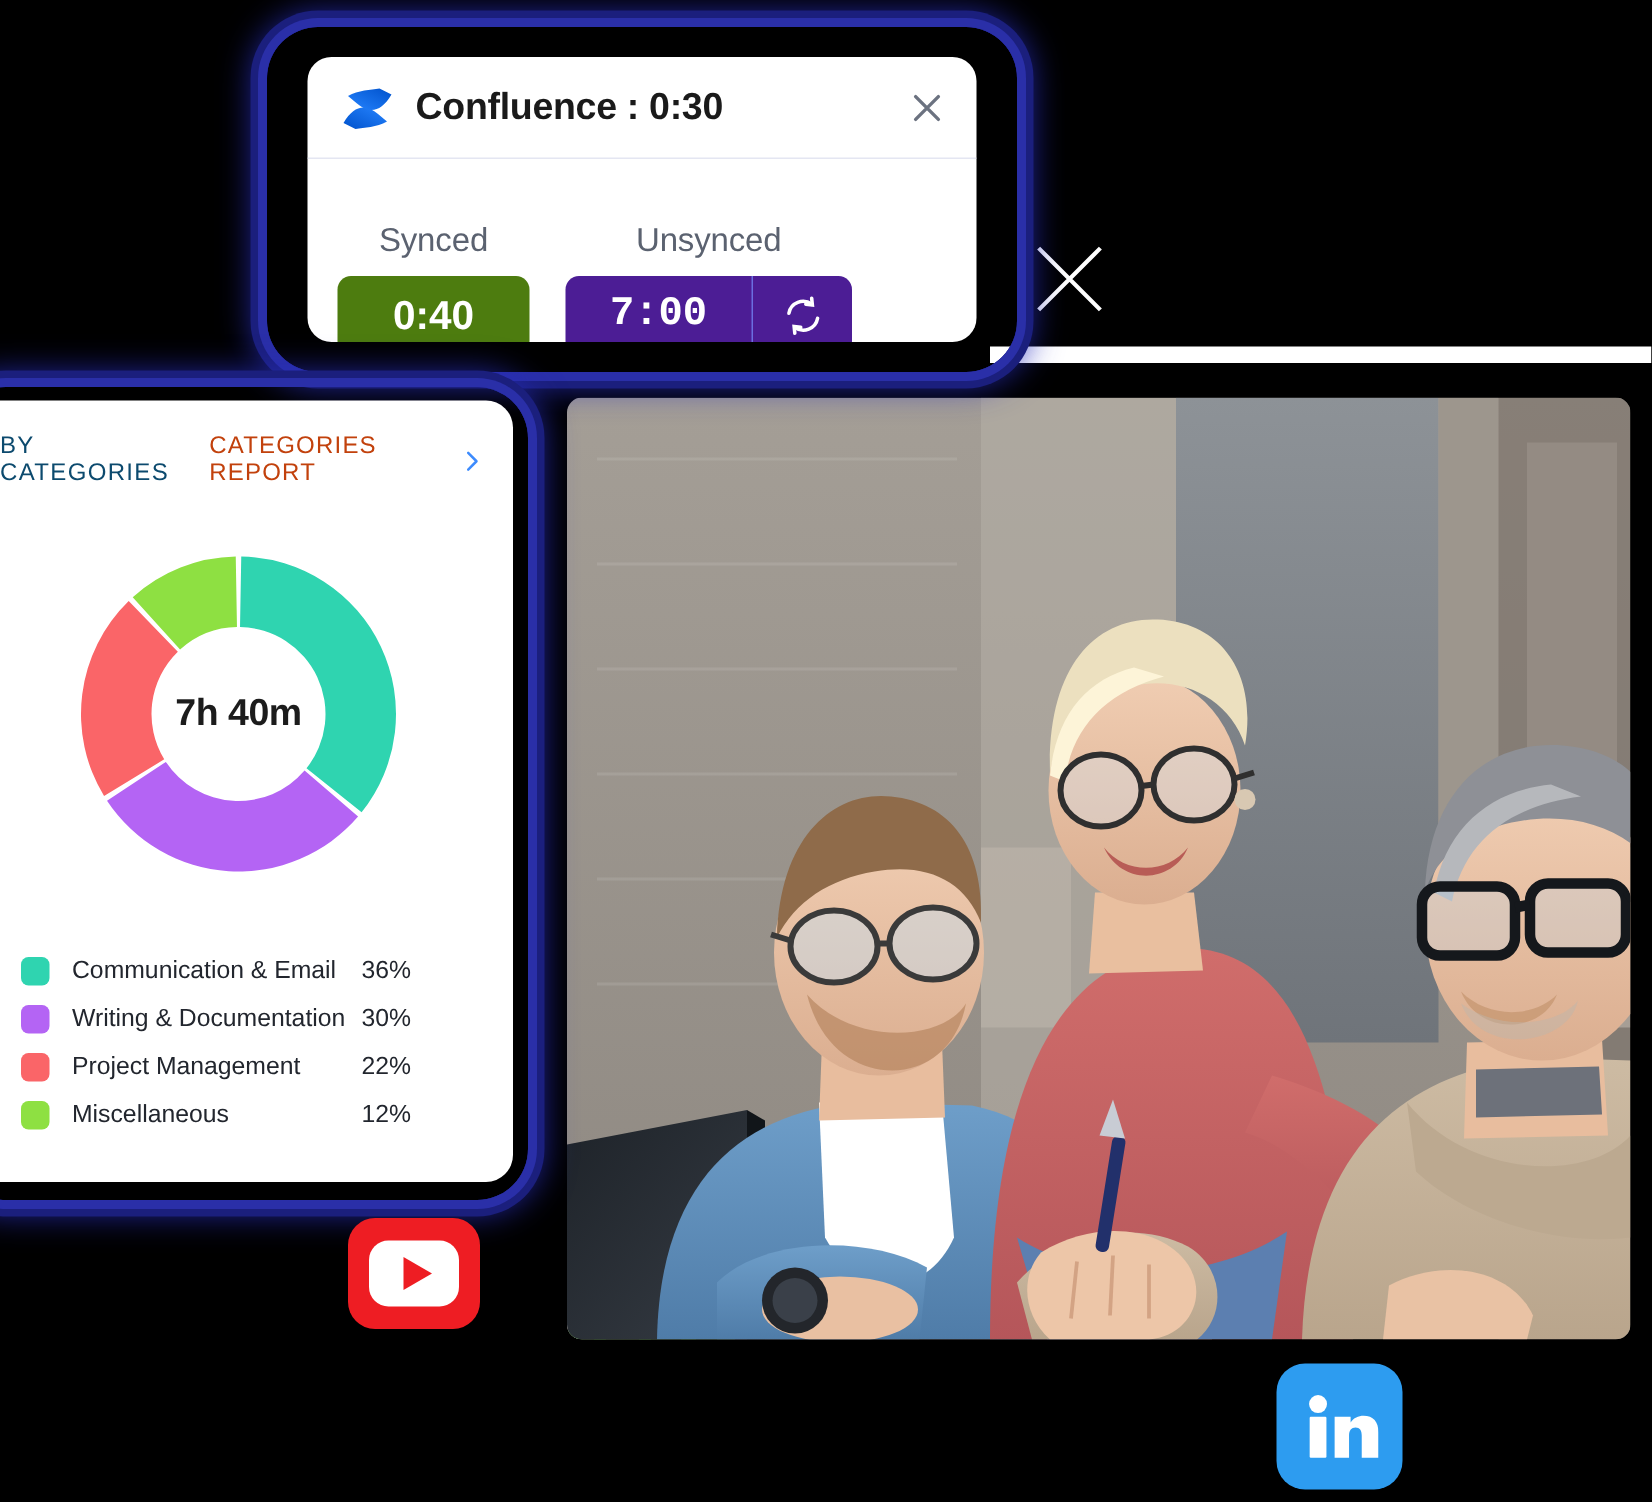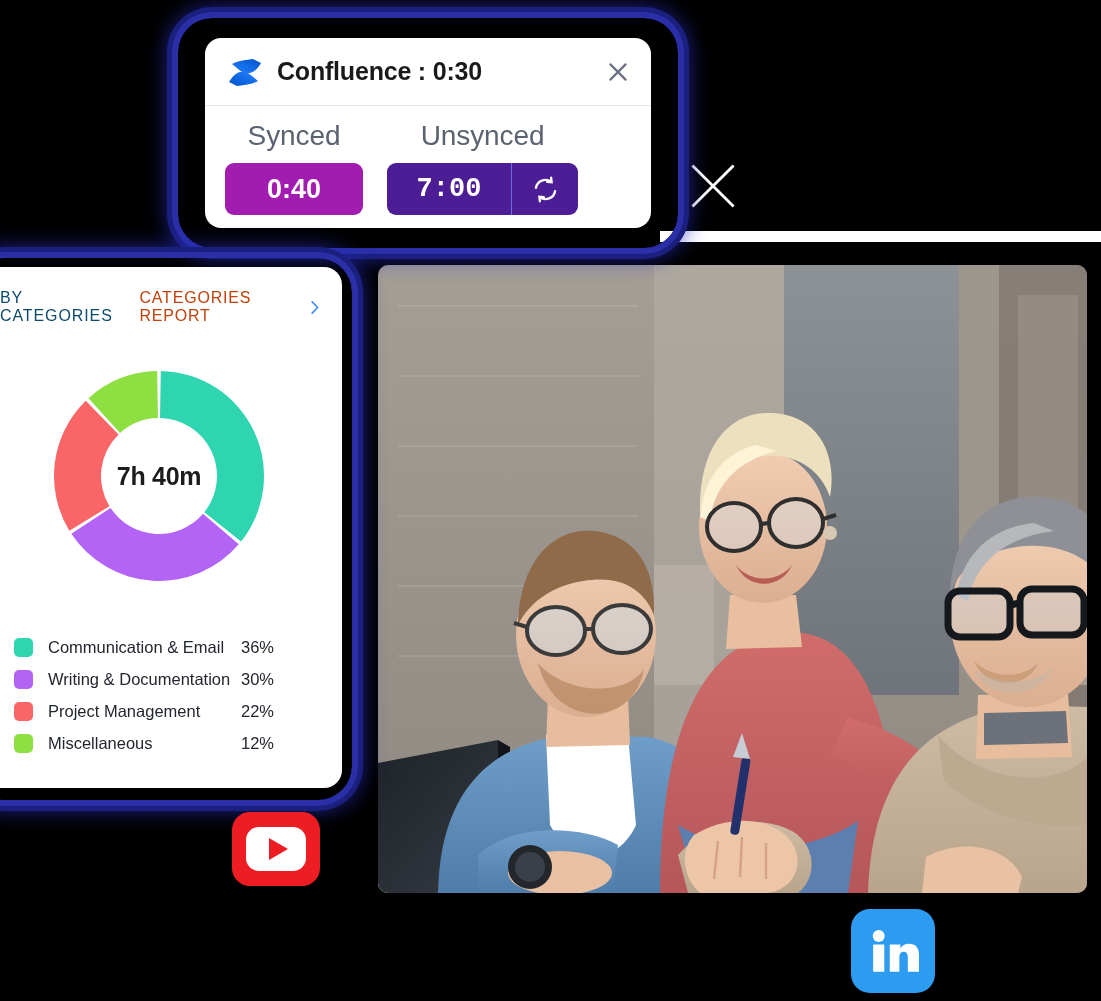--- a/index.html
+++ b/index.html
@@ -52,29 +52,30 @@
   .popup-close {
     margin-left:auto; width:30px; height:30px;
     display:flex; align-items:center; justify-content:center;
     cursor:pointer;
   }
   .popup-body {
     display:flex; padding:14px 20px 0 20px; gap:24px;
   }
   .sync-col { display:flex; flex-direction:column; align-items:center; }
   .sync-label {
-    font-size:28px; color:#5b6270; font-weight:400; margin-bottom:11px;
+    font-size:22px; color:#5b6270; font-weight:400; margin-bottom:11px;
     letter-spacing:-0.1px;
+    margin-top:27px;
   }
   .pill {
     height:52px; border-radius:9px;
     display:flex; align-items:center; justify-content:center;
     color:#fff; font-size:27px; font-weight:700;
   }
-  .pill.synced { width:138px; background:#a21caf; }
+  .pill.synced { width:128px; background:#4d7c0f; }
   .pill.unsynced { width:191px; background:#4c1d95; padding:0;font-family:Liberation Mono, monospace; }
   .pill.unsynced .time-part {
     width:125px; text-align:center;
     border-right:1px solid #6b6ee0;
     line-height:52px;
   }
   .pill.unsynced .sync-btn {
     flex:1; display:flex; align-items:center; justify-content:center;
     cursor:pointer;
   }

